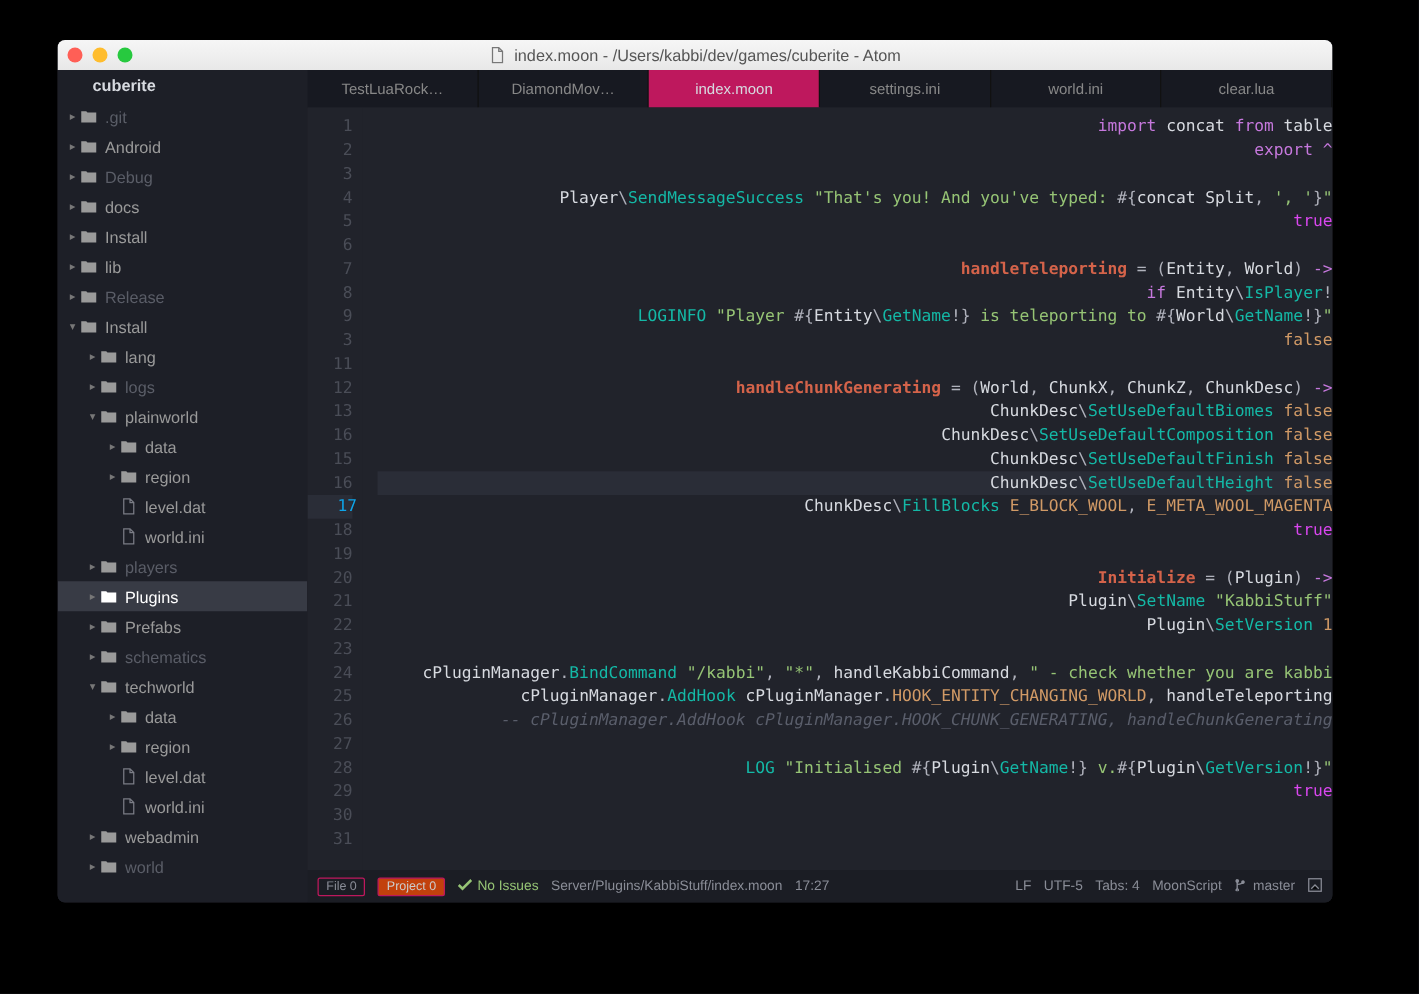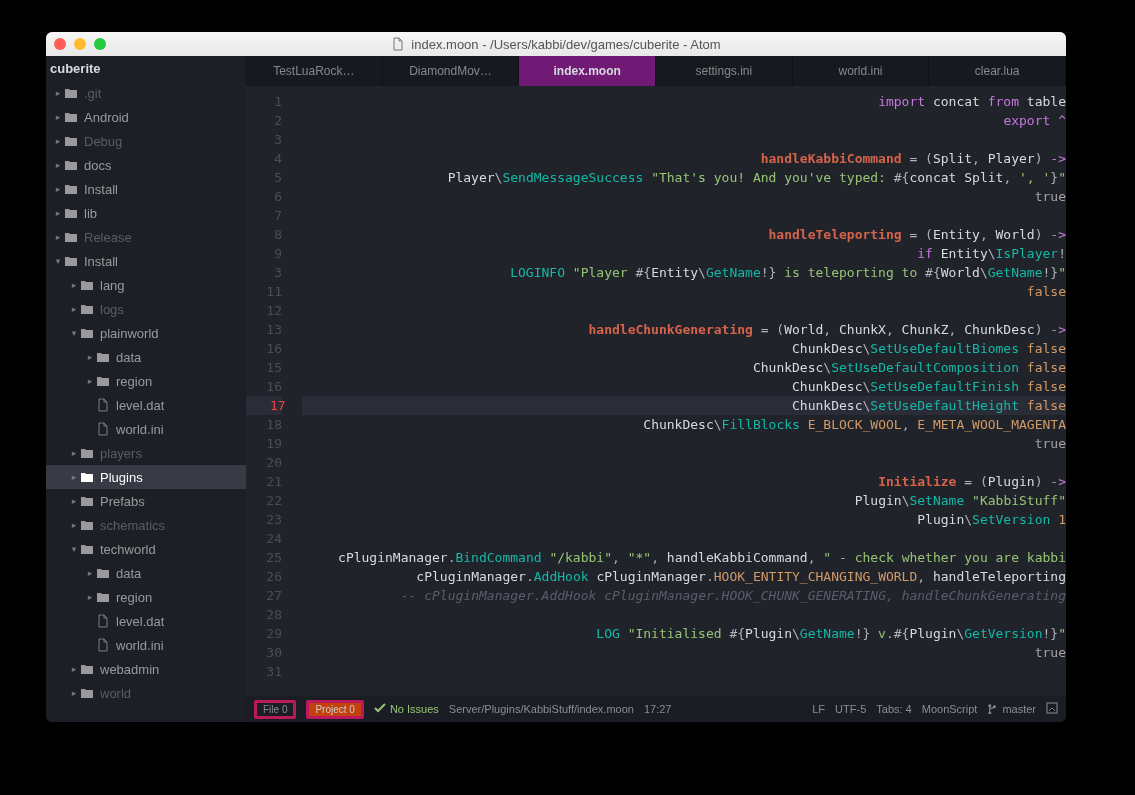--- a/index.html
+++ b/index.html
@@ -66,20 +66,21 @@
     color: #9a9a9a;
     font-size: 13px;
     overflow: hidden;
     display: flex;
     flex-direction: column;
   }
   .project-name {
     color: #d7dae0;
     font-weight: 700;
     padding: 5px 4px;
+    margin-left: 24px;
   }
   .tree { flex: 1; overflow: auto; }
   .tree-item {
     display: flex;
     align-items: center;
     height: 24px;
     padding-right: 6px;
     cursor: default;
     white-space: nowrap;
   }
@@ -118,76 +119,76 @@
     flex: 1;
     display: flex;
     align-items: center;
     justify-content: center;
     color: #888;
     font-size: 12px;
     border-right: 1px solid #111;
     cursor: default;
   }
   .tab.active {
-    background: #701a75;
+    background: #be185d;
     color: #d7dae0;
-    font-weight: 700;
+    font-weight: 400;
   }
   .editor {
     flex: 1;
     display: flex;
     font-family: Menlo, Consolas, monospace;
     font-size: 13px;
     line-height: 19px;
     background: #21232b;
     overflow: hidden;
   }
   .gutter {
     width: 44px;
     background: #21232b;
     color: #4a4d57;
     text-align: right;
     padding: 6px 8px 0 0;
   }
   .gutter .ln { height: 19px; }
-  .gutter .ln.active { color: #ef4444; background: #2a2d37; padding-left: 24px; }
+  .gutter .ln.active { color: #0ea5e9; background: #2a2d37; padding-left: 24px; }
   .code {
     flex: 1;
     padding: 6px 0 0 12px;
     color: #c7c9d0;
     overflow: hidden;
     text-align: right;
   }
   .code-line { height: 19px; white-space: pre; }
   .code-line.hl { background: #2a2d37; }
   .kw   { color: #c678dd; font-weight: 500; }
   .def  { color: #d4634a; font-weight: 600; }
   .str  { color: #96c475; }
   .num  { color: #d19a66; }
   .const{ color: #d19a66; font-weight: 500; }
   .id   { color: #d7dae0; font-weight: 500; }
   .meth { color: #14b8a6; font-weight: 500; }
   .p    { color: #b0b2bc; }
   .op   { color: #c678dd; }
   .cm   { color: #5a5e6b; font-style: italic; }
   .false{ color: #d19a66; }
-  .true { color: #a3a3a3; }
+  .true { color: #d946ef; }
 
   .statusbar {
     height: 26px;
     background: #1b1d24;
     color: #8a8d97;
     font-size: 11px;
     display: flex;
     align-items: center;
     padding: 0 8px;
     gap: 10px;
   }
   .status-box {
-    border: 3px solid #be185d;
+    border: 1px solid #be185d;
     padding: 1px 6px;
     border-radius: 2px;
     font-size: 10px;
   }
   .status-box.active { background: #c2410c; color: #ccc; }
   .status-spacer { flex: 1; }
   .check-svg { width: 12px; height: 12px; color: #96c475; }
   .branch-svg { width: 11px; height: 11px; color: #8a8d97; }
   .git-svg { width: 12px; height: 12px; color: #8a8d97; }
 </style>
@@ -442,21 +443,20 @@
             <div class="ln">27</div>
             <div class="ln">28</div>
             <div class="ln">29</div>
             <div class="ln">30</div>
             <div class="ln">31</div>
           </div>
         <div class="code" id="code">
             <div class="code-line"><span class="kw">import</span><span class="p"> </span><span class="id">concat</span><span class="p"> </span><span class="kw">from</span><span class="p"> </span><span class="id">table</span></div>
             <div class="code-line"><span class="kw">export</span><span class="p"> </span><span class="op">^</span></div>
             <div class="code-line"></div>
-            <div class="code-line"><span class="def">handleKabbiCommand</span><span class="p"> = (</span><span class="id">Split</span><span class="p">, </span><span class="id">Player</span><span class="p">) </span><span class="op">-&gt;</span></div>
             <div class="code-line"><span class="p">    </span><span class="id">Player</span><span class="p">\</span><span class="meth">SendMessageSuccess</span><span class="p"> </span><span class="str">"That's you! And you've typed: </span><span class="p">#{</span><span class="id">concat</span><span class="p"> </span><span class="id">Split</span><span class="p">, </span><span class="str">', '</span><span class="p">}</span><span class="str">"</span></div>
             <div class="code-line"><span class="p">    </span><span class="true">true</span></div>
             <div class="code-line"></div>
             <div class="code-line"><span class="def">handleTeleporting</span><span class="p"> = (</span><span class="id">Entity</span><span class="p">, </span><span class="id">World</span><span class="p">) </span><span class="op">-&gt;</span></div>
             <div class="code-line"><span class="p">    </span><span class="kw">if</span><span class="p"> </span><span class="id">Entity</span><span class="p">\</span><span class="meth">IsPlayer</span><span class="p">!</span></div>
             <div class="code-line"><span class="p">        </span><span class="meth">LOGINFO</span><span class="p"> </span><span class="str">"Player </span><span class="p">#{</span><span class="id">Entity</span><span class="p">\</span><span class="meth">GetName</span><span class="p">!}</span><span class="str"> is teleporting to </span><span class="p">#{</span><span class="id">World</span><span class="p">\</span><span class="meth">GetName</span><span class="p">!}</span><span class="str">"</span></div>
             <div class="code-line"><span class="p">    </span><span class="false">false</span></div>
             <div class="code-line"></div>
             <div class="code-line"><span class="def">handleChunkGenerating</span><span class="p"> = (</span><span class="id">World</span><span class="p">, </span><span class="id">ChunkX</span><span class="p">, </span><span class="id">ChunkZ</span><span class="p">, </span><span class="id">ChunkDesc</span><span class="p">) </span><span class="op">-&gt;</span></div>
             <div class="code-line"><span class="p">    </span><span class="id">ChunkDesc</span><span class="p">\</span><span class="meth">SetUseDefaultBiomes</span><span class="p"> </span><span class="false">false</span></div>

